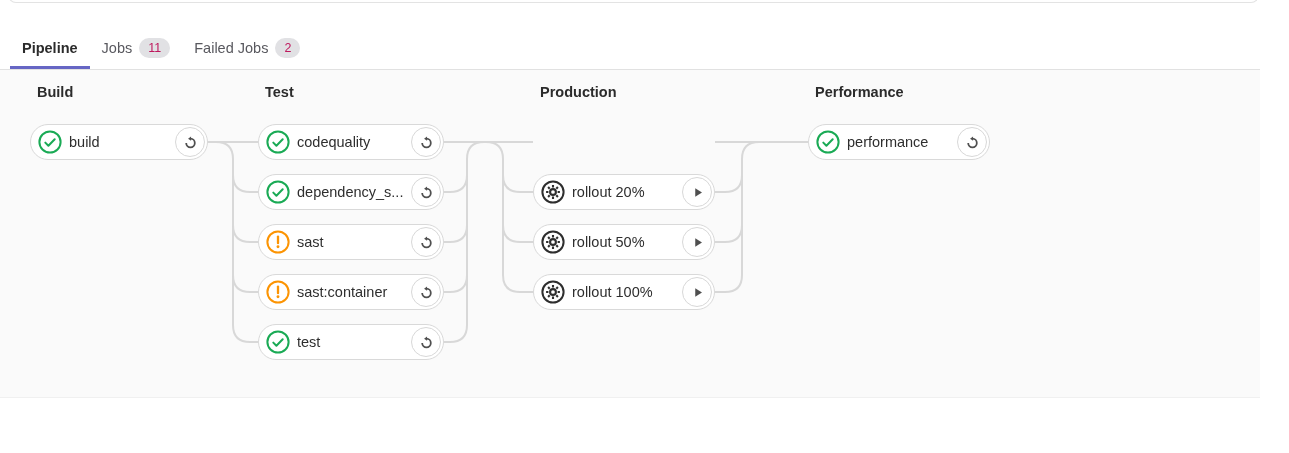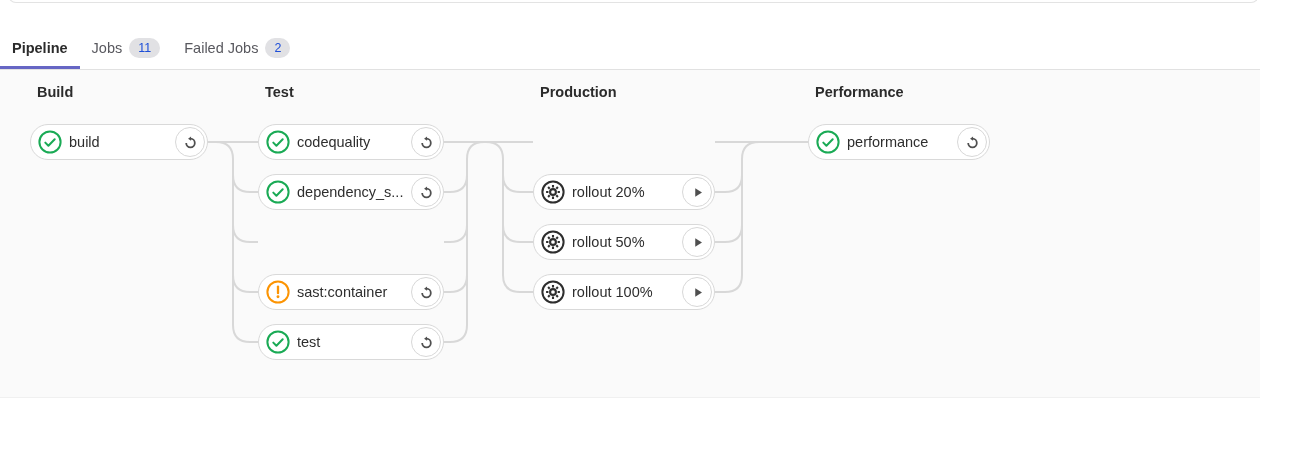--- a/index.html
+++ b/index.html
@@ -10,32 +10,32 @@
   .card-above-edge {
     position: absolute; left: 8px; width: 1251px; top: -10px; height: 13px;
     border: 1px solid #e3e3e3; border-top: none; border-radius: 0 0 8px 8px;
     background: #fff;
   }
 
   
   .tabs {
     position: absolute; top: 27px; left: 0; width: 1260px; height: 43px;
     border-bottom: 1px solid #e1e1e1;
-    display: flex; align-items: stretch; 
+    display: flex; align-items: stretch; padding-left: 10px;
   }
   .tab {
     display: inline-flex; align-items: center; padding: 0 12px;
     font-size: 14.5px; color: #58585e; cursor: pointer; white-space: nowrap;
   }
   .tab.active {
     color: #2b2b2b; font-weight: bold;
     box-shadow: inset 0 -3px 0 var(--accent);
   }
   .badge {
-    margin-left: 7px; background: #e1e1e4; color: #1d4ed8;
+    margin-left: 7px; background: #e1e1e4; color: #be185d;
     border-radius: 10px; font-size: 12.5px; line-height: 1;
     padding: 4px 9px; font-weight: normal; text-align: center;
   }
 
   
   .graph {
     position: absolute; top: 70px; left: 0; width: 1260px; height: 328px;
     background: #fafafa; border-bottom: 1px solid #f0f0f0;
   }
   .connectors { position: absolute; top: 0; left: 0; }
@@ -177,20 +177,33 @@
               <use href="#i-success"></use>
             </svg>
           </span>
         <span class="jobname">codequality</span>
         <button class="action">
             <svg width="15" height="15">
               <use href="#i-retry"></use>
             </svg>
           </button>
       </div>
+      <div class="job" style="top:154px;">
+        <span class="status warning">
+            <svg width="24" height="24">
+              <use href="#i-warning"></use>
+            </svg>
+          </span>
+        <span class="jobname">sast</span>
+        <button class="action">
+            <svg width="15" height="15">
+              <use href="#i-retry"></use>
+            </svg>
+          </button>
+      </div>
       <div class="job" style="top:204px;">
         <span class="status warning">
             <svg width="24" height="24">
               <use href="#i-warning"></use>
             </svg>
           </span>
         <span class="jobname">sast:container</span>
         <button class="action">
             <svg width="15" height="15">
               <use href="#i-retry"></use>

